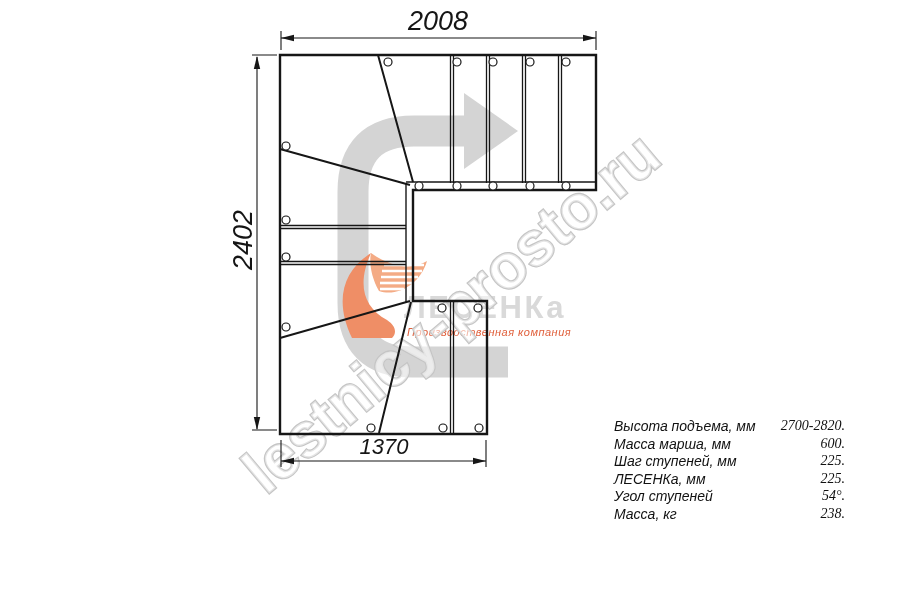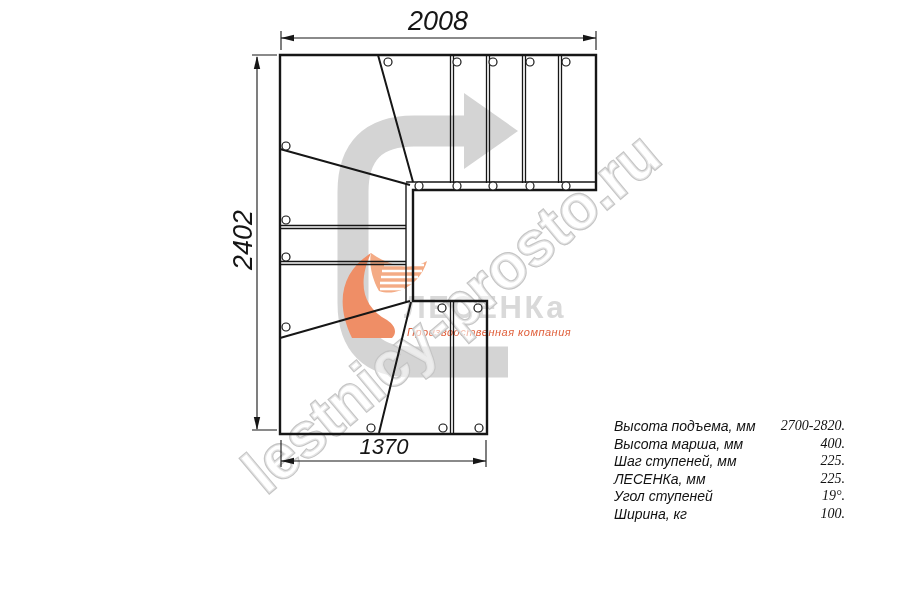--- a/index.html
+++ b/index.html
@@ -101,34 +101,34 @@
   <div id="dim-top" class="dim-label">2008</div>
   <div id="dim-left" class="dim-label">2402</div>
   <div id="dim-bottom" class="dim-label">1370</div>
 
   <div id="specs">
     <div class="spec-row">
       <span class="spec-label">Высота подъема, мм</span>
       <span class="spec-value">2700-2820.</span>
     </div>
     <div class="spec-row">
-      <span class="spec-label">Высота марша, мм</span>
-      <span class="spec-value">400.</span>
+      <span class="spec-label">Масса марша, мм</span>
+      <span class="spec-value">600.</span>
     </div>
     <div class="spec-row">
       <span class="spec-label">Шаг ступеней, мм</span>
       <span class="spec-value">225.</span>
     </div>
     <div class="spec-row">
       <span class="spec-label">ЛЕСЕНКа, мм</span>
       <span class="spec-value">225.</span>
     </div>
     <div class="spec-row">
       <span class="spec-label">Угол ступеней</span>
-      <span class="spec-value">19°.</span>
+      <span class="spec-value">54°.</span>
     </div>
     <div class="spec-row">
-      <span class="spec-label">Ширина, кг</span>
-      <span class="spec-value">100.</span>
+      <span class="spec-label">Масса, кг</span>
+      <span class="spec-value">238.</span>
     </div>
   </div>
 
 </div>
 
 </body></html>

